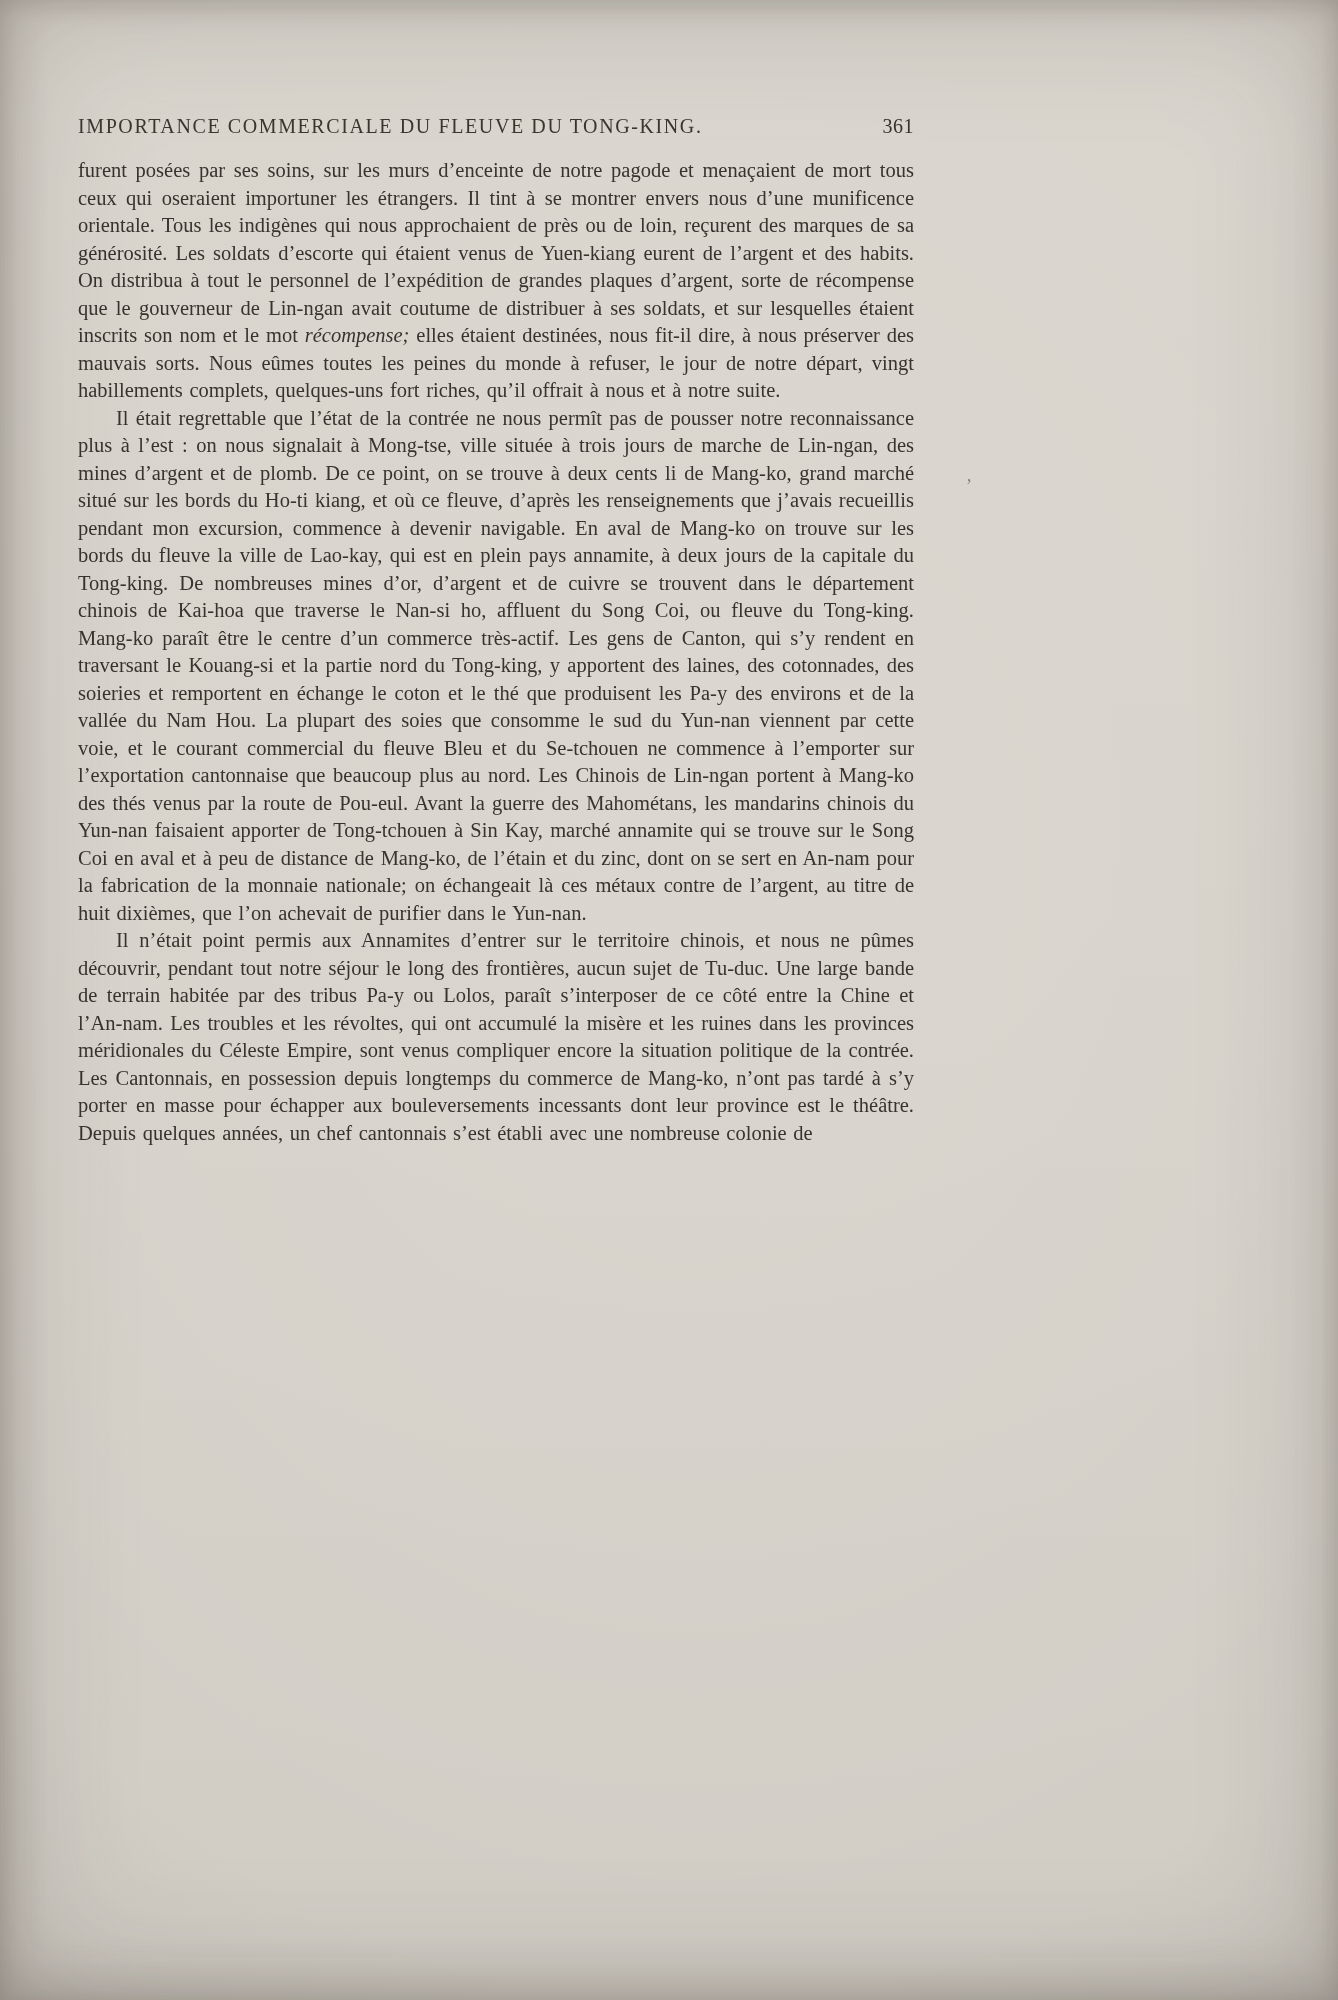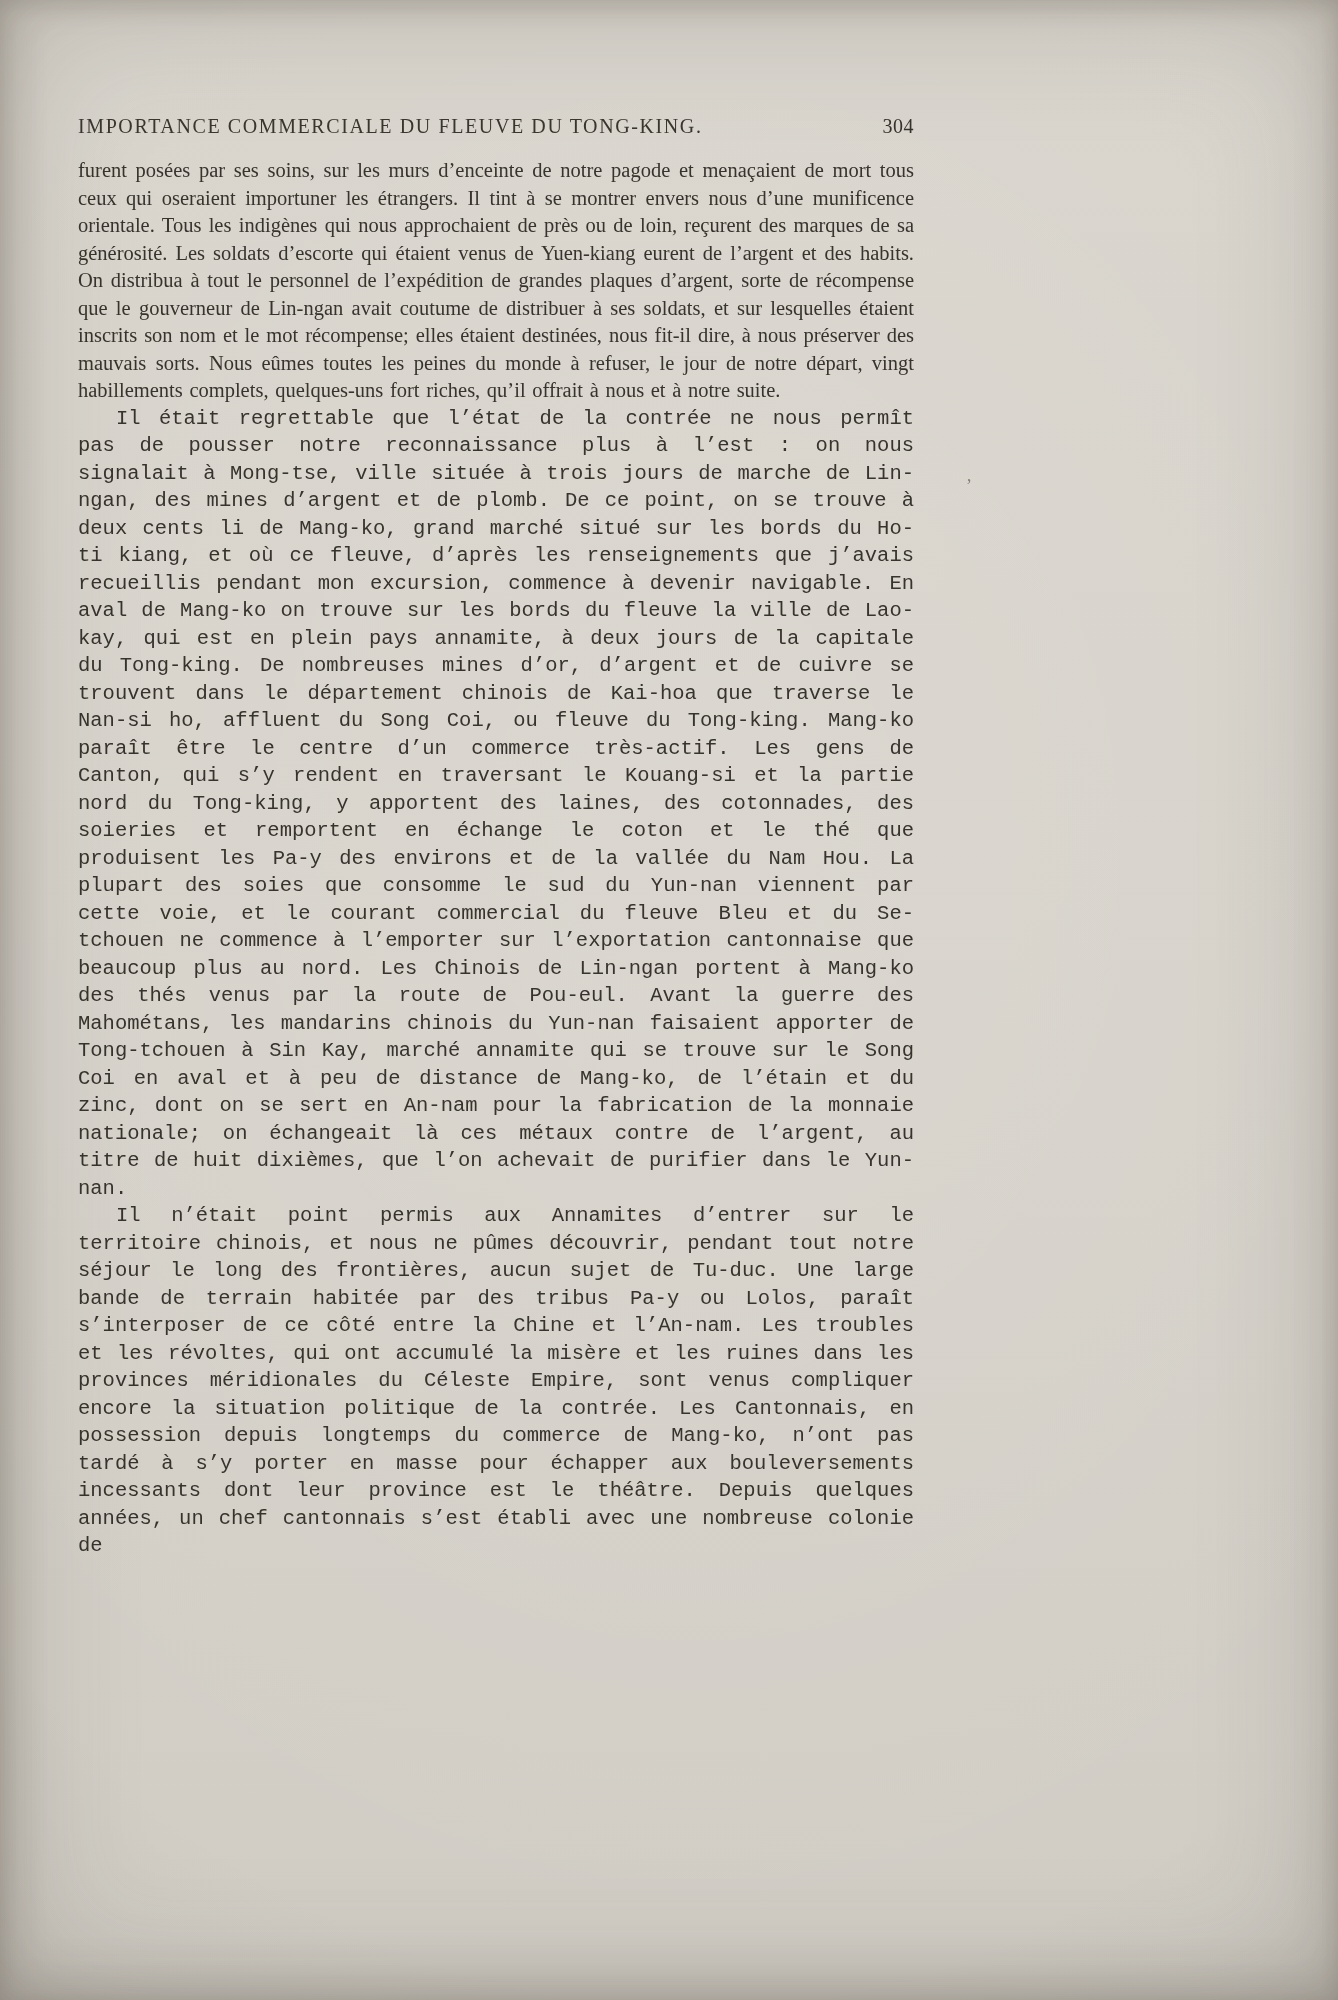--- a/index.html
+++ b/index.html
@@ -58,39 +58,39 @@
   .page-body p.para {
     margin: 0;
     text-align: justify;
     font-size: 20.5px;
     line-height: 27.5px;
     word-spacing: 1.5px;
     color: #37342d;
   }
   .page-body p.para.indent {
     text-indent: 38px;
-    font-family: Liberation Mono, monospace;
   }
   .italic {
+    font-style: italic;
     margin-top: 40px;
   }
   .scan-artifact {
     position: absolute;
     font-size: 18px;
     color: rgba(62,56,44,0.55);
     pointer-events: none;
   }
 </style>
 </head>
 <body>
 
 <div class="page-content">
   <div class="page-header">
     <span class="title">IMPORTANCE COMMERCIALE DU FLEUVE DU TONG-KING.</span>
-    <span class="folio">304</span>
+    <span class="folio">361</span>
   </div>
   <div class="page-body">
       <p class="para"><span>furent posées par ses soins, sur les murs d’enceinte de notre pagode et menaçaient de mort tous ceux qui oseraient importuner les étrangers. Il tint à se montrer envers nous d’une munificence orientale. Tous les indigènes qui nous approchaient de près ou de loin, reçurent des marques de sa générosité. Les soldats d’escorte qui étaient venus de Yuen-kiang eurent de l’argent et des habits. On distribua à tout le personnel de l’expédition de grandes plaques d’argent, sorte de récompense que le gouverneur de Lin-ngan avait coutume de distribuer à ses soldats, et sur lesquelles étaient inscrits son nom et le mot </span><span class="italic">récompense;</span><span> elles étaient destinées, nous fit-il dire, à nous préserver des mauvais sorts. Nous eûmes toutes les peines du monde à refuser, le jour de notre départ, vingt habillements complets, quelques-uns fort riches, qu’il offrait à nous et à notre suite.</span></p>
       <p class="para indent"><span>Il était regrettable que l’état de la contrée ne nous permît pas de pousser notre reconnaissance plus à l’est : on nous signalait à Mong-tse, ville située à trois jours de marche de Lin-ngan, des mines d’argent et de plomb. De ce point, on se trouve à deux cents li de Mang-ko, grand marché situé sur les bords du Ho-ti kiang, et où ce fleuve, d’après les renseignements que j’avais recueillis pendant mon excursion, commence à devenir navigable. En aval de Mang-ko on trouve sur les bords du fleuve la ville de Lao-kay, qui est en plein pays annamite, à deux jours de la capitale du Tong-king. De nombreuses mines d’or, d’argent et de cuivre se trouvent dans le département chinois de Kai-hoa que traverse le Nan-si ho, affluent du Song Coi, ou fleuve du Tong-king. Mang-ko paraît être le centre d’un commerce très-actif. Les gens de Canton, qui s’y rendent en traversant le Kouang-si et la partie nord du Tong-king, y apportent des laines, des cotonnades, des soieries et remportent en échange le coton et le thé que produisent les Pa-y des environs et de la vallée du Nam Hou. La plupart des soies que consomme le sud du Yun-nan viennent par cette voie, et le courant commercial du fleuve Bleu et du Se-tchouen ne commence à l’emporter sur l’exportation cantonnaise que beaucoup plus au nord. Les Chinois de Lin-ngan portent à Mang-ko des thés venus par la route de Pou-eul. Avant la guerre des Mahométans, les mandarins chinois du Yun-nan faisaient apporter de Tong-tchouen à Sin Kay, marché annamite qui se trouve sur le Song Coi en aval et à peu de distance de Mang-ko, de l’étain et du zinc, dont on se sert en An-nam pour la fabrication de la monnaie nationale; on échangeait là ces métaux contre de l’argent, au titre de huit dixièmes, que l’on achevait de purifier dans le Yun-nan.</span></p>
       <p class="para indent"><span>Il n’était point permis aux Annamites d’entrer sur le territoire chinois, et nous ne pûmes découvrir, pendant tout notre séjour le long des frontières, aucun sujet de Tu-duc. Une large bande de terrain habitée par des tribus Pa-y ou Lolos, paraît s’interposer de ce côté entre la Chine et l’An-nam. Les troubles et les révoltes, qui ont accumulé la misère et les ruines dans les provinces méridionales du Céleste Empire, sont venus compliquer encore la situation politique de la contrée. Les Cantonnais, en possession depuis longtemps du commerce de Mang-ko, n’ont pas tardé à s’y porter en masse pour échapper aux bouleversements incessants dont leur province est le théâtre. Depuis quelques années, un chef cantonnais s’est établi avec une nombreuse colonie de</span></p>
     </div>
 </div>
 
 <span class="scan-artifact" style="left:966px; top:476px;">’</span>
 

